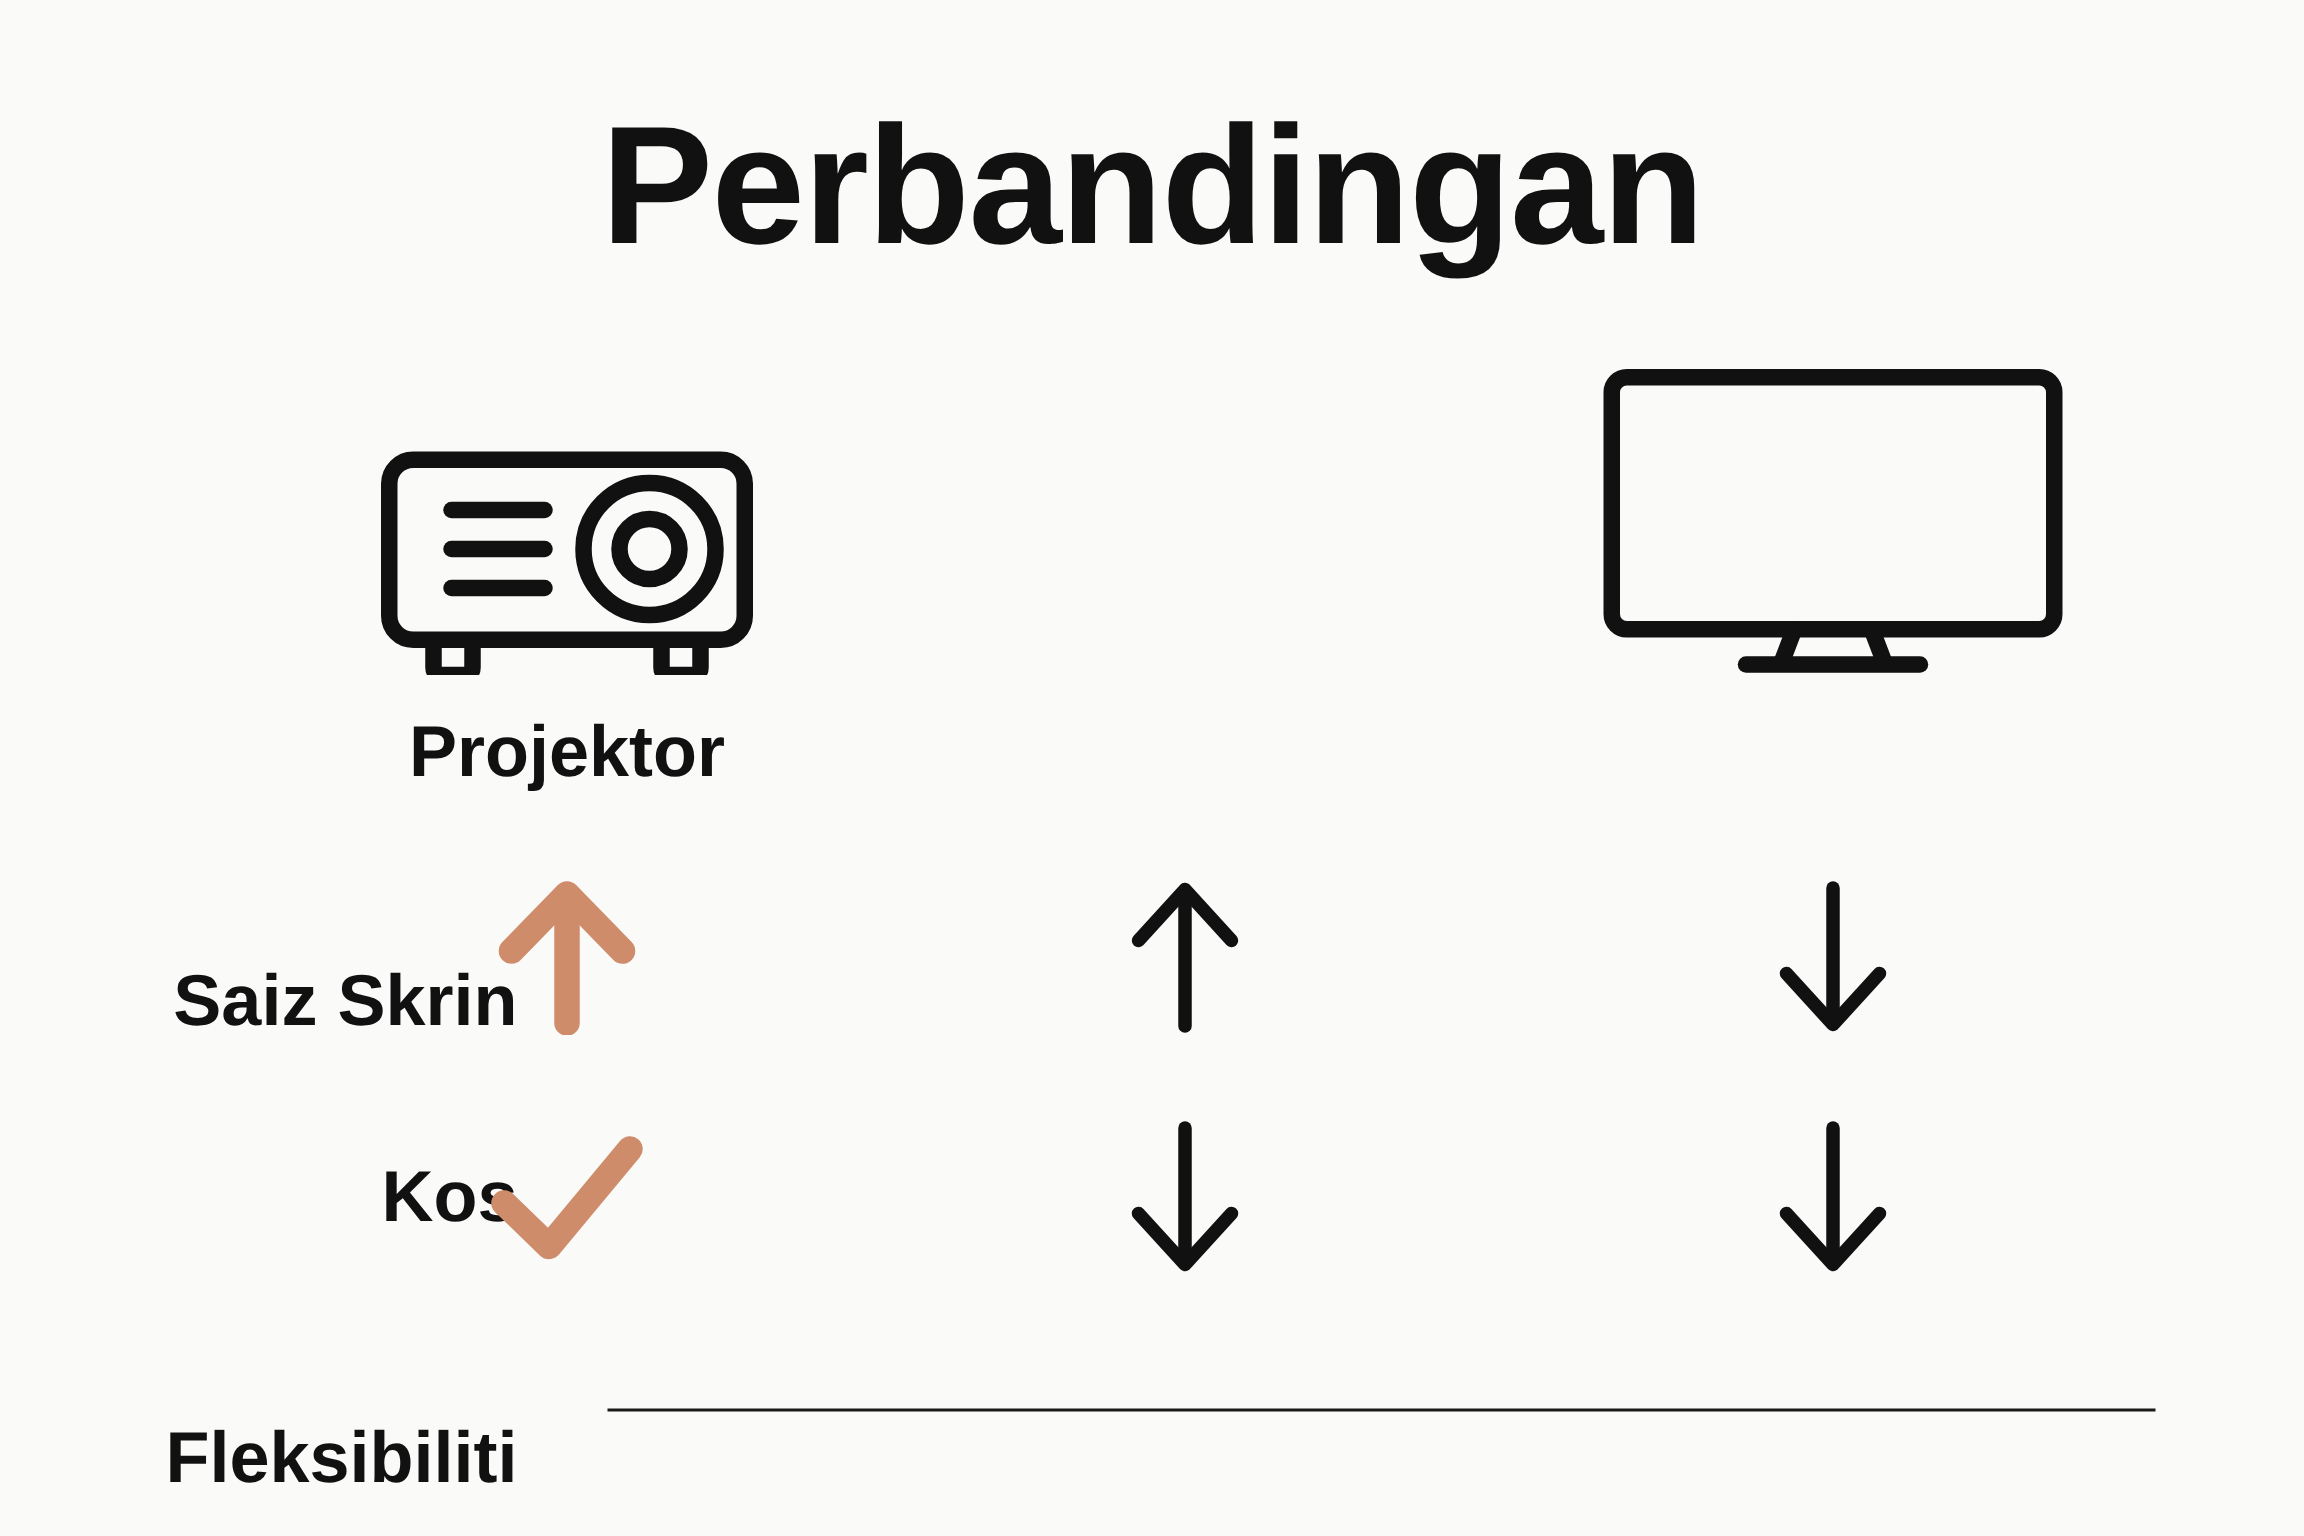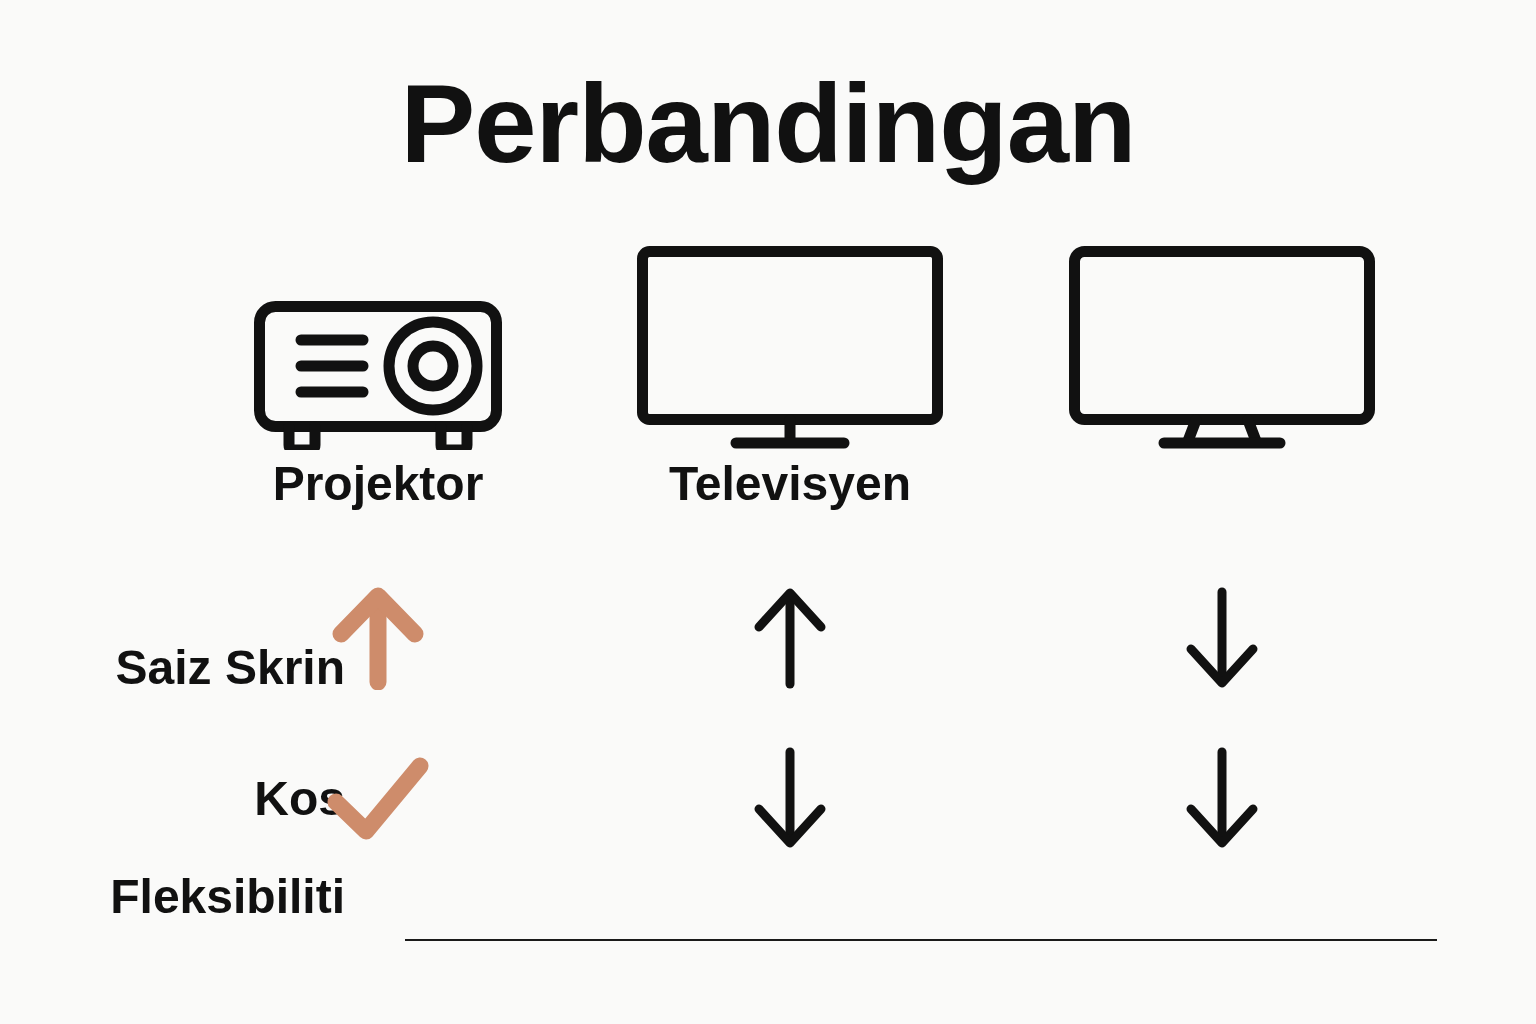--- a/index.html
+++ b/index.html
@@ -50,21 +50,21 @@
 
   .icon-slot {
     height: 215px;
     display: flex;
     align-items: flex-end;
     justify-content: center;
   }
   .icon-slot svg { display: block; }
 
   .device-label {
-    margin-top: 10px;
+    margin-top: 28px;
     font-size: 48px;
     font-weight: 700;
     line-height: 1;
     color: #111111;
     white-space: nowrap;
   }
 
   
   .row-label {
     position: absolute;
@@ -72,21 +72,21 @@
     width: 345px;
     text-align: right;
     font-size: 48px;
     font-weight: 700;
     line-height: 1;
     color: #111111;
     white-space: nowrap;
   }
   #label-saiz-skrin  { top: 615px; margin-top: 29px; }
   #label-kos         { top: 775px; }
-  #label-fleksibiliti{ top: 873px; }
+  #label-fleksibiliti{ top: 949px; }
 
   
   .cell {
     position: absolute;
     width: 140px;
     height: 120px;
     display: flex;
     align-items: center;
     justify-content: center;
   }
@@ -125,30 +125,20 @@
         <line x1="48" y1="92" x2="110" y2="92"></line>
         <circle cx="180" cy="66" r="44"></circle>
         <circle cx="180" cy="66" r="20"></circle>
         <path d="M36 127 L36 145 Q36 150 42 150 L56 150 Q62 150 62 145 L62 127"></path>
         <path d="M188 127 L188 145 Q188 150 194 150 L208 150 Q214 150 214 145 L214 127"></path>
       </svg>
     </div>
     <div class="device-label">Projektor</div>
   </div>
 
-  <div class="device-col" id="col-television">
-    <div class="icon-slot">
-      <svg width="308" height="205" viewBox="0 0 308 205" fill="none" stroke="#111111" stroke-width="11" stroke-linecap="round" stroke-linejoin="round">
-        <rect x="6.5" y="6.5" width="295" height="168" rx="7"></rect>
-        <line x1="154" y1="175" x2="154" y2="197"></line>
-        <line x1="100" y1="198" x2="208" y2="198"></line>
-      </svg>
-    </div>
-    <div class="device-label">Televisyen</div>
-  </div>
 
   <div class="device-col" id="col-monitor">
     <div class="icon-slot">
       <svg width="308" height="205" viewBox="0 0 308 205" fill="none" stroke="#111111" stroke-width="11" stroke-linecap="round" stroke-linejoin="round">
         <rect x="6.5" y="6.5" width="295" height="168" rx="10"></rect>
         <line x1="128" y1="175" x2="120" y2="196"></line>
         <line x1="180" y1="175" x2="188" y2="196"></line>
         <line x1="96" y1="198" x2="212" y2="198"></line>
       </svg>
     </div>

